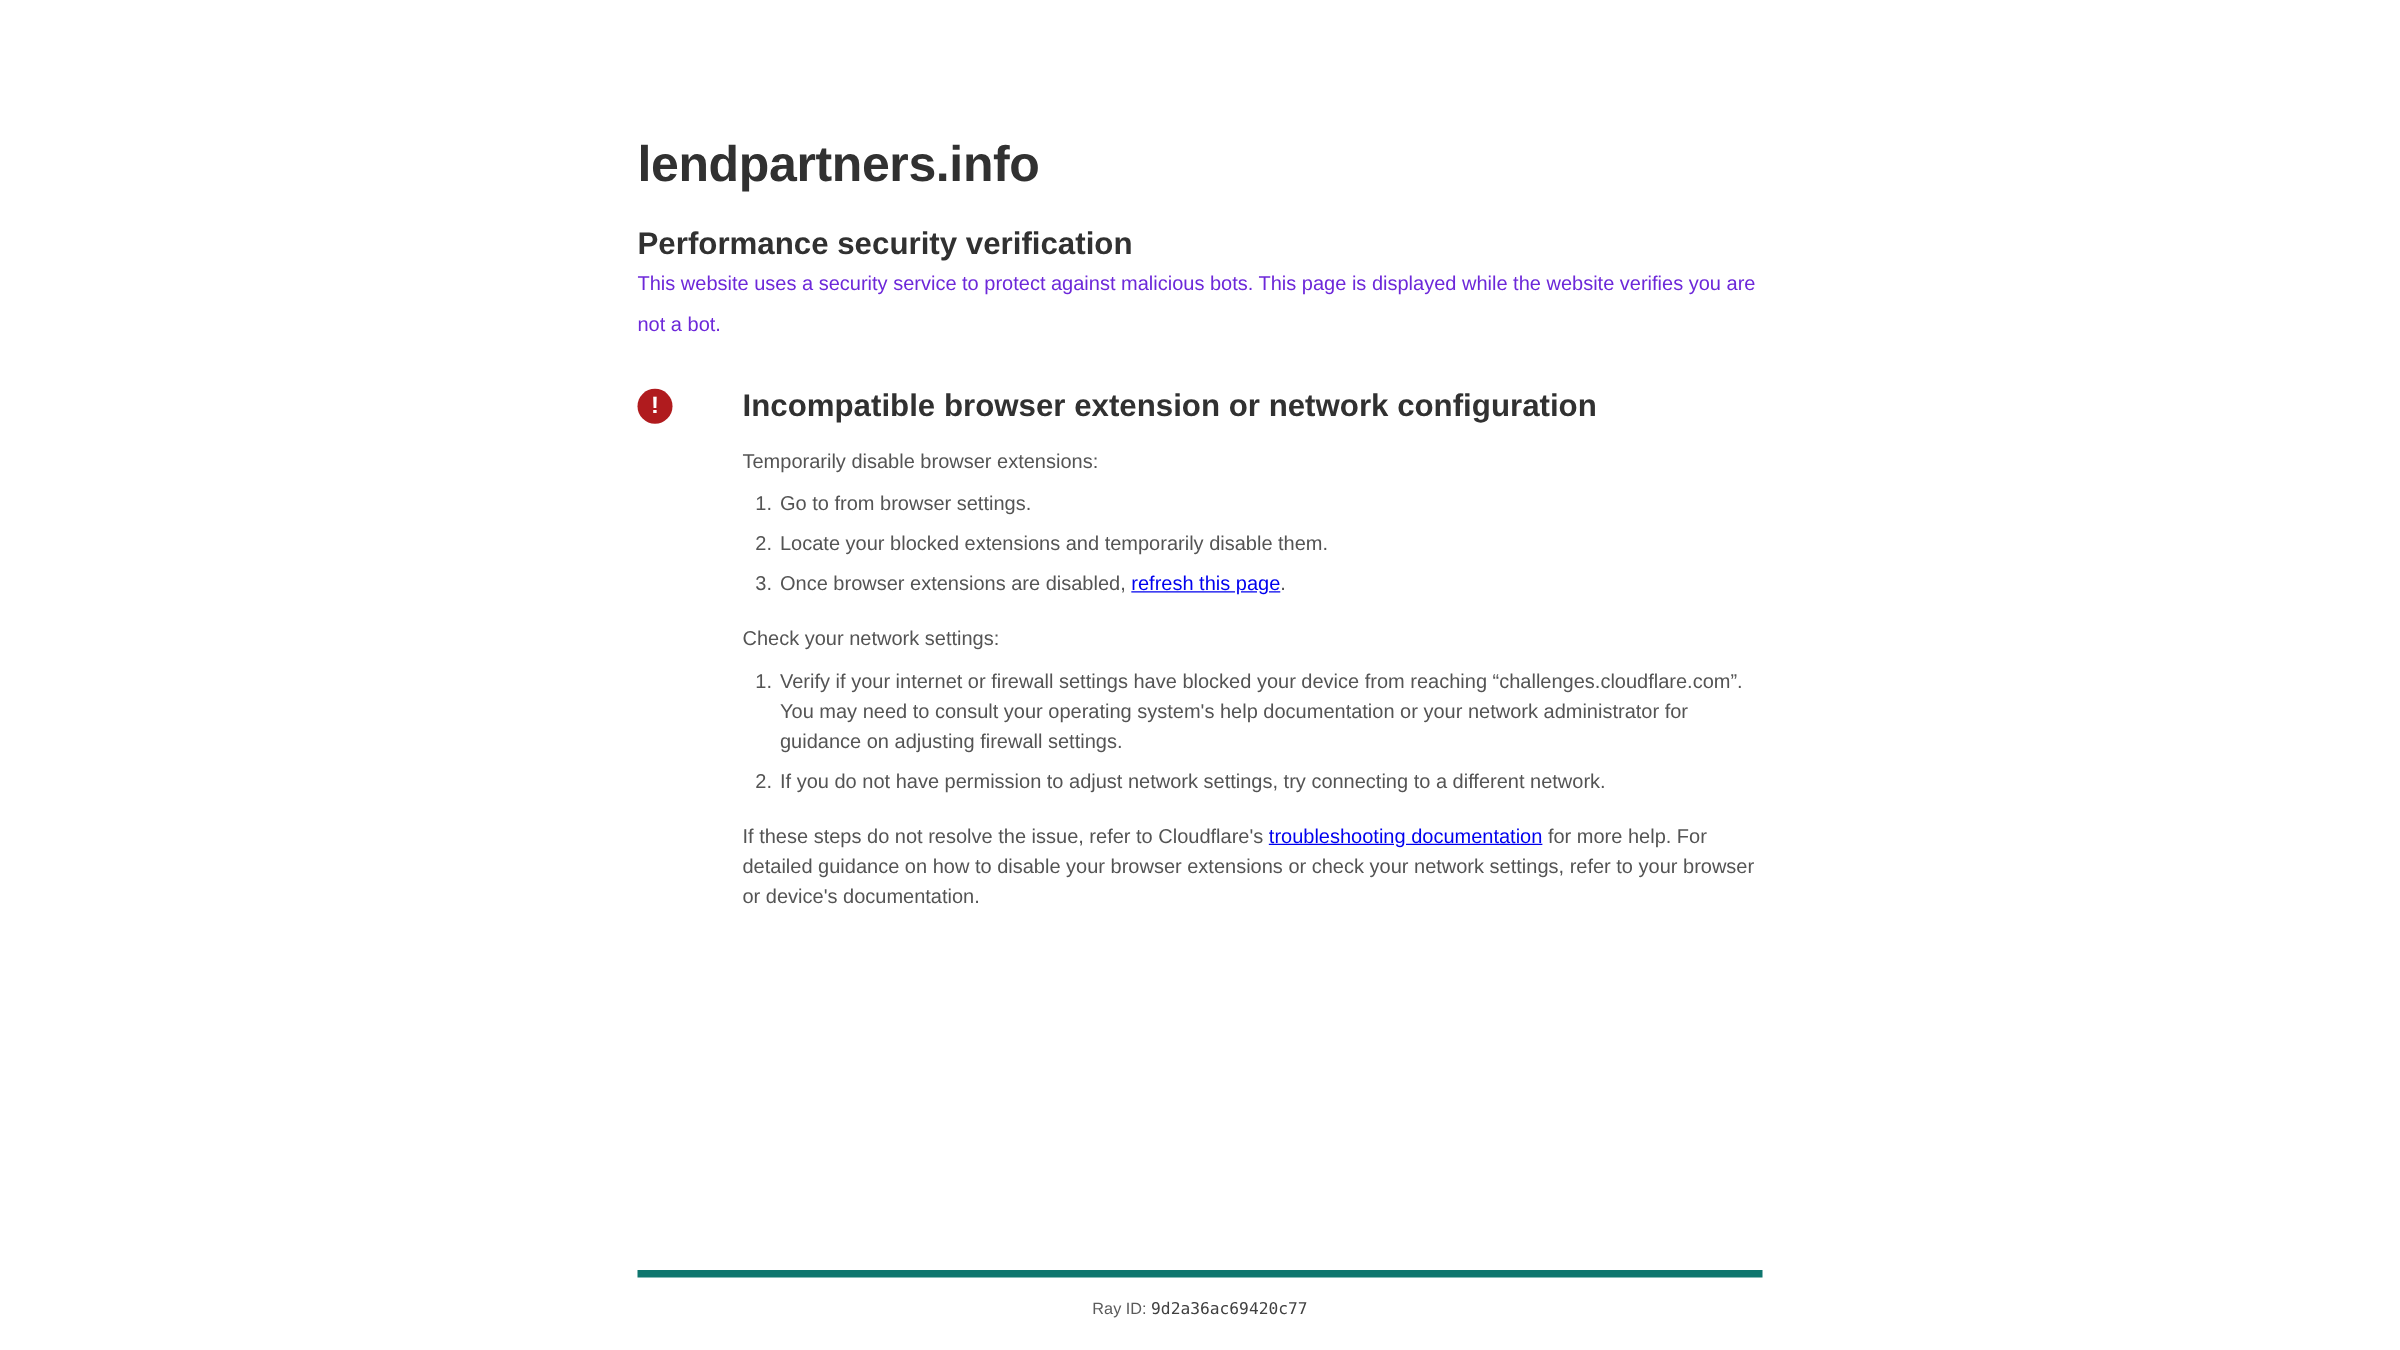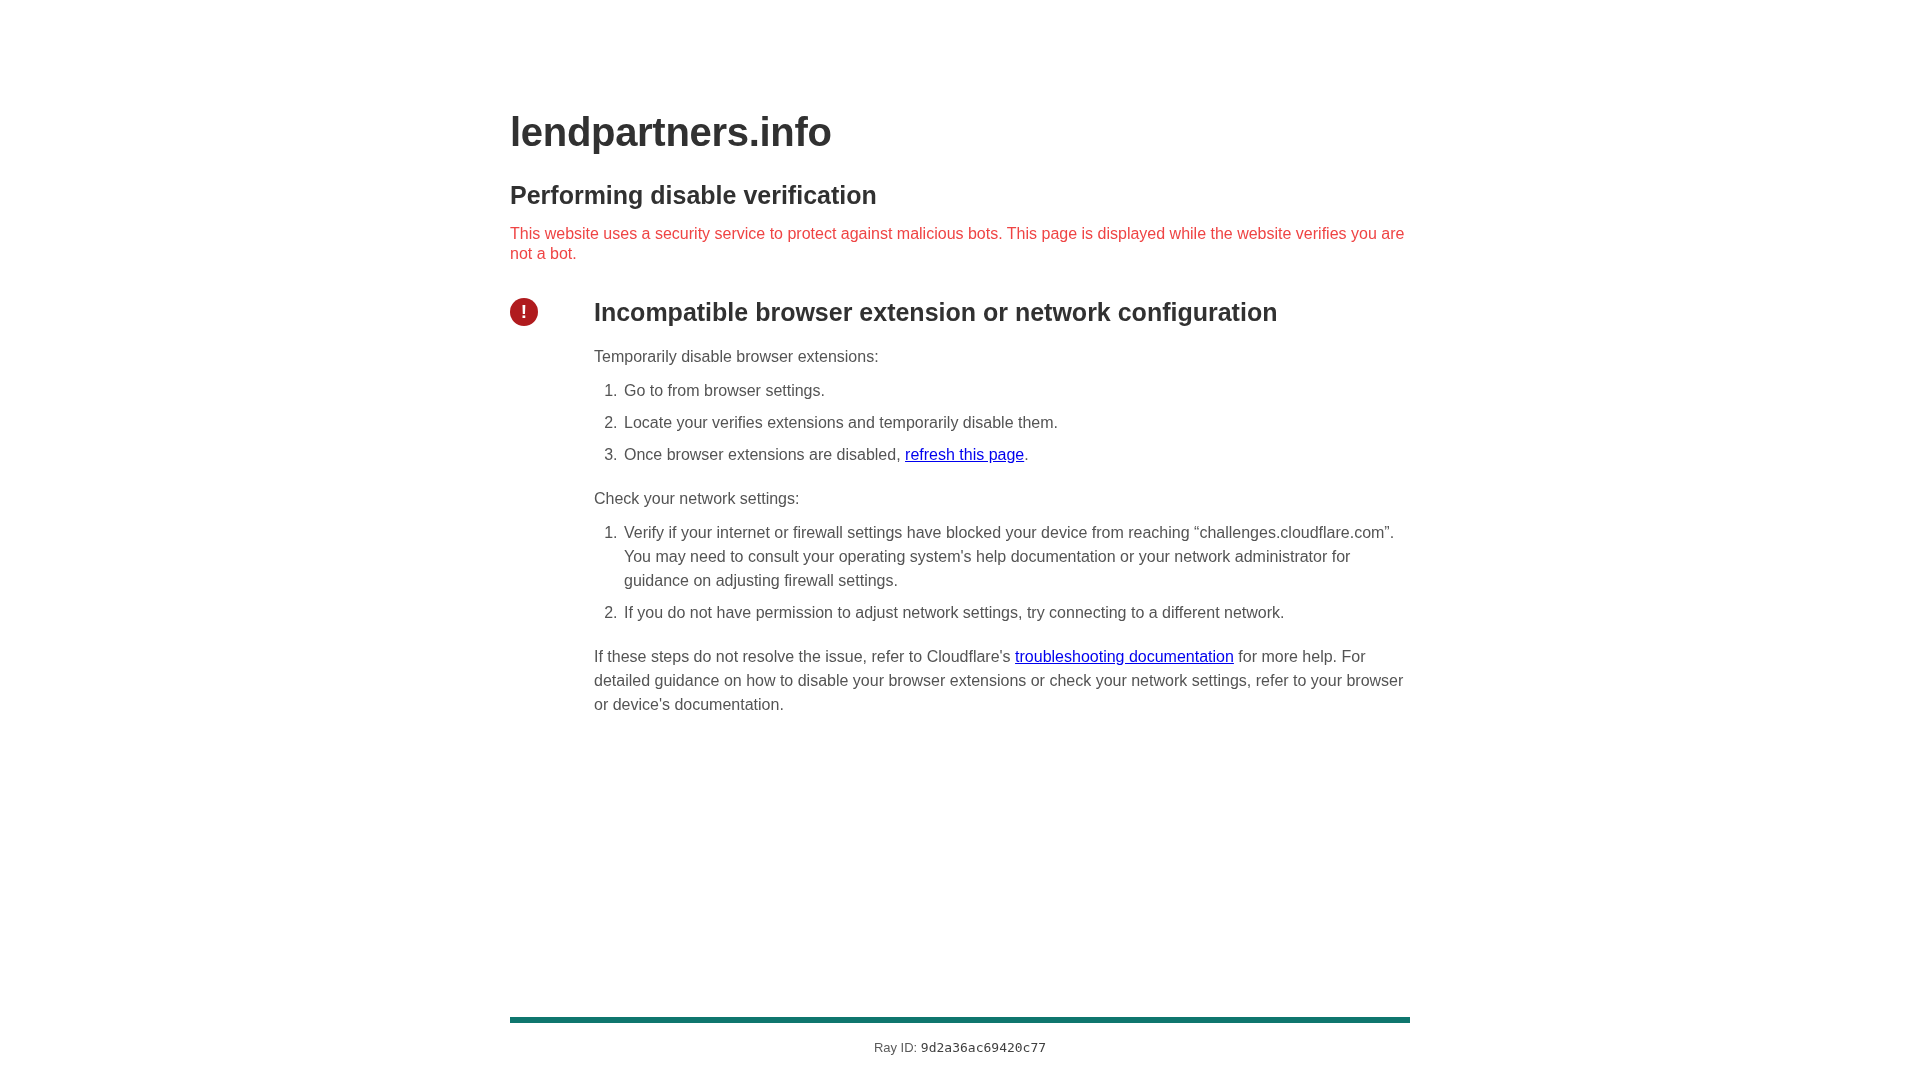--- a/index.html
+++ b/index.html
@@ -27,24 +27,24 @@
     letter-spacing: -0.3px;
   }
   h2.subtitle {
     margin: 24px 0 0;
     font-size: 25px;
     line-height: 30px;
     font-weight: 600;
     color: #313131;
   }
   p.intro {
-    margin: 14px 0 0;
+    margin: 1px 0 0;
     font-size: 16px;
-    line-height: 20px;
-    color: #ef4444;
+    line-height: 33px;
+    color: #6d28d9;
   }
 
   .error-section {
     display: flex;
     align-items: flex-start;
     margin-top: 32px;
   }
   .error-icon {
     flex: 0 0 auto;
     width: 28px;
@@ -104,36 +104,36 @@
   footer a.page-link { color: #0000ee; }
 </style>
 </head>
 <body>
 
 <div class="container">
   <main>
 
     <h1 class="site-title">lendpartners.info</h1>
 
-    <h2 class="subtitle">Performing disable verification</h2>
+    <h2 class="subtitle">Performance security verification</h2>
 
     <p class="intro">This website uses a security service to protect against malicious bots. This page is displayed while the website verifies you are not a bot.</p>
 
     <div class="error-section">
       <div class="error-icon">!</div>
       <div class="error-body">
 
         <h2 class="error-heading">Incompatible browser extension or network configuration</h2>
 
 
         <p>Temporarily disable browser extensions:</p>
 
         <ol>
           <li>Go to from browser settings.</li>
-          <li>Locate your verifies extensions and temporarily disable them.</li>
+          <li>Locate your blocked extensions and temporarily disable them.</li>
           <li><span>Once browser extensions are disabled, </span><a class="page-link" href="#">refresh this page</a><span>.</span></li>
         </ol>
 
         <p>Check your network settings:</p>
 
         <ol>
           <li>Verify if your internet or firewall settings have blocked your device from reaching “challenges.cloudflare.com”. You may need to consult your operating system's help documentation or your network administrator for guidance on adjusting firewall settings.</li>
           <li>If you do not have permission to adjust network settings, try connecting to a different network.</li>
         </ol>
 

